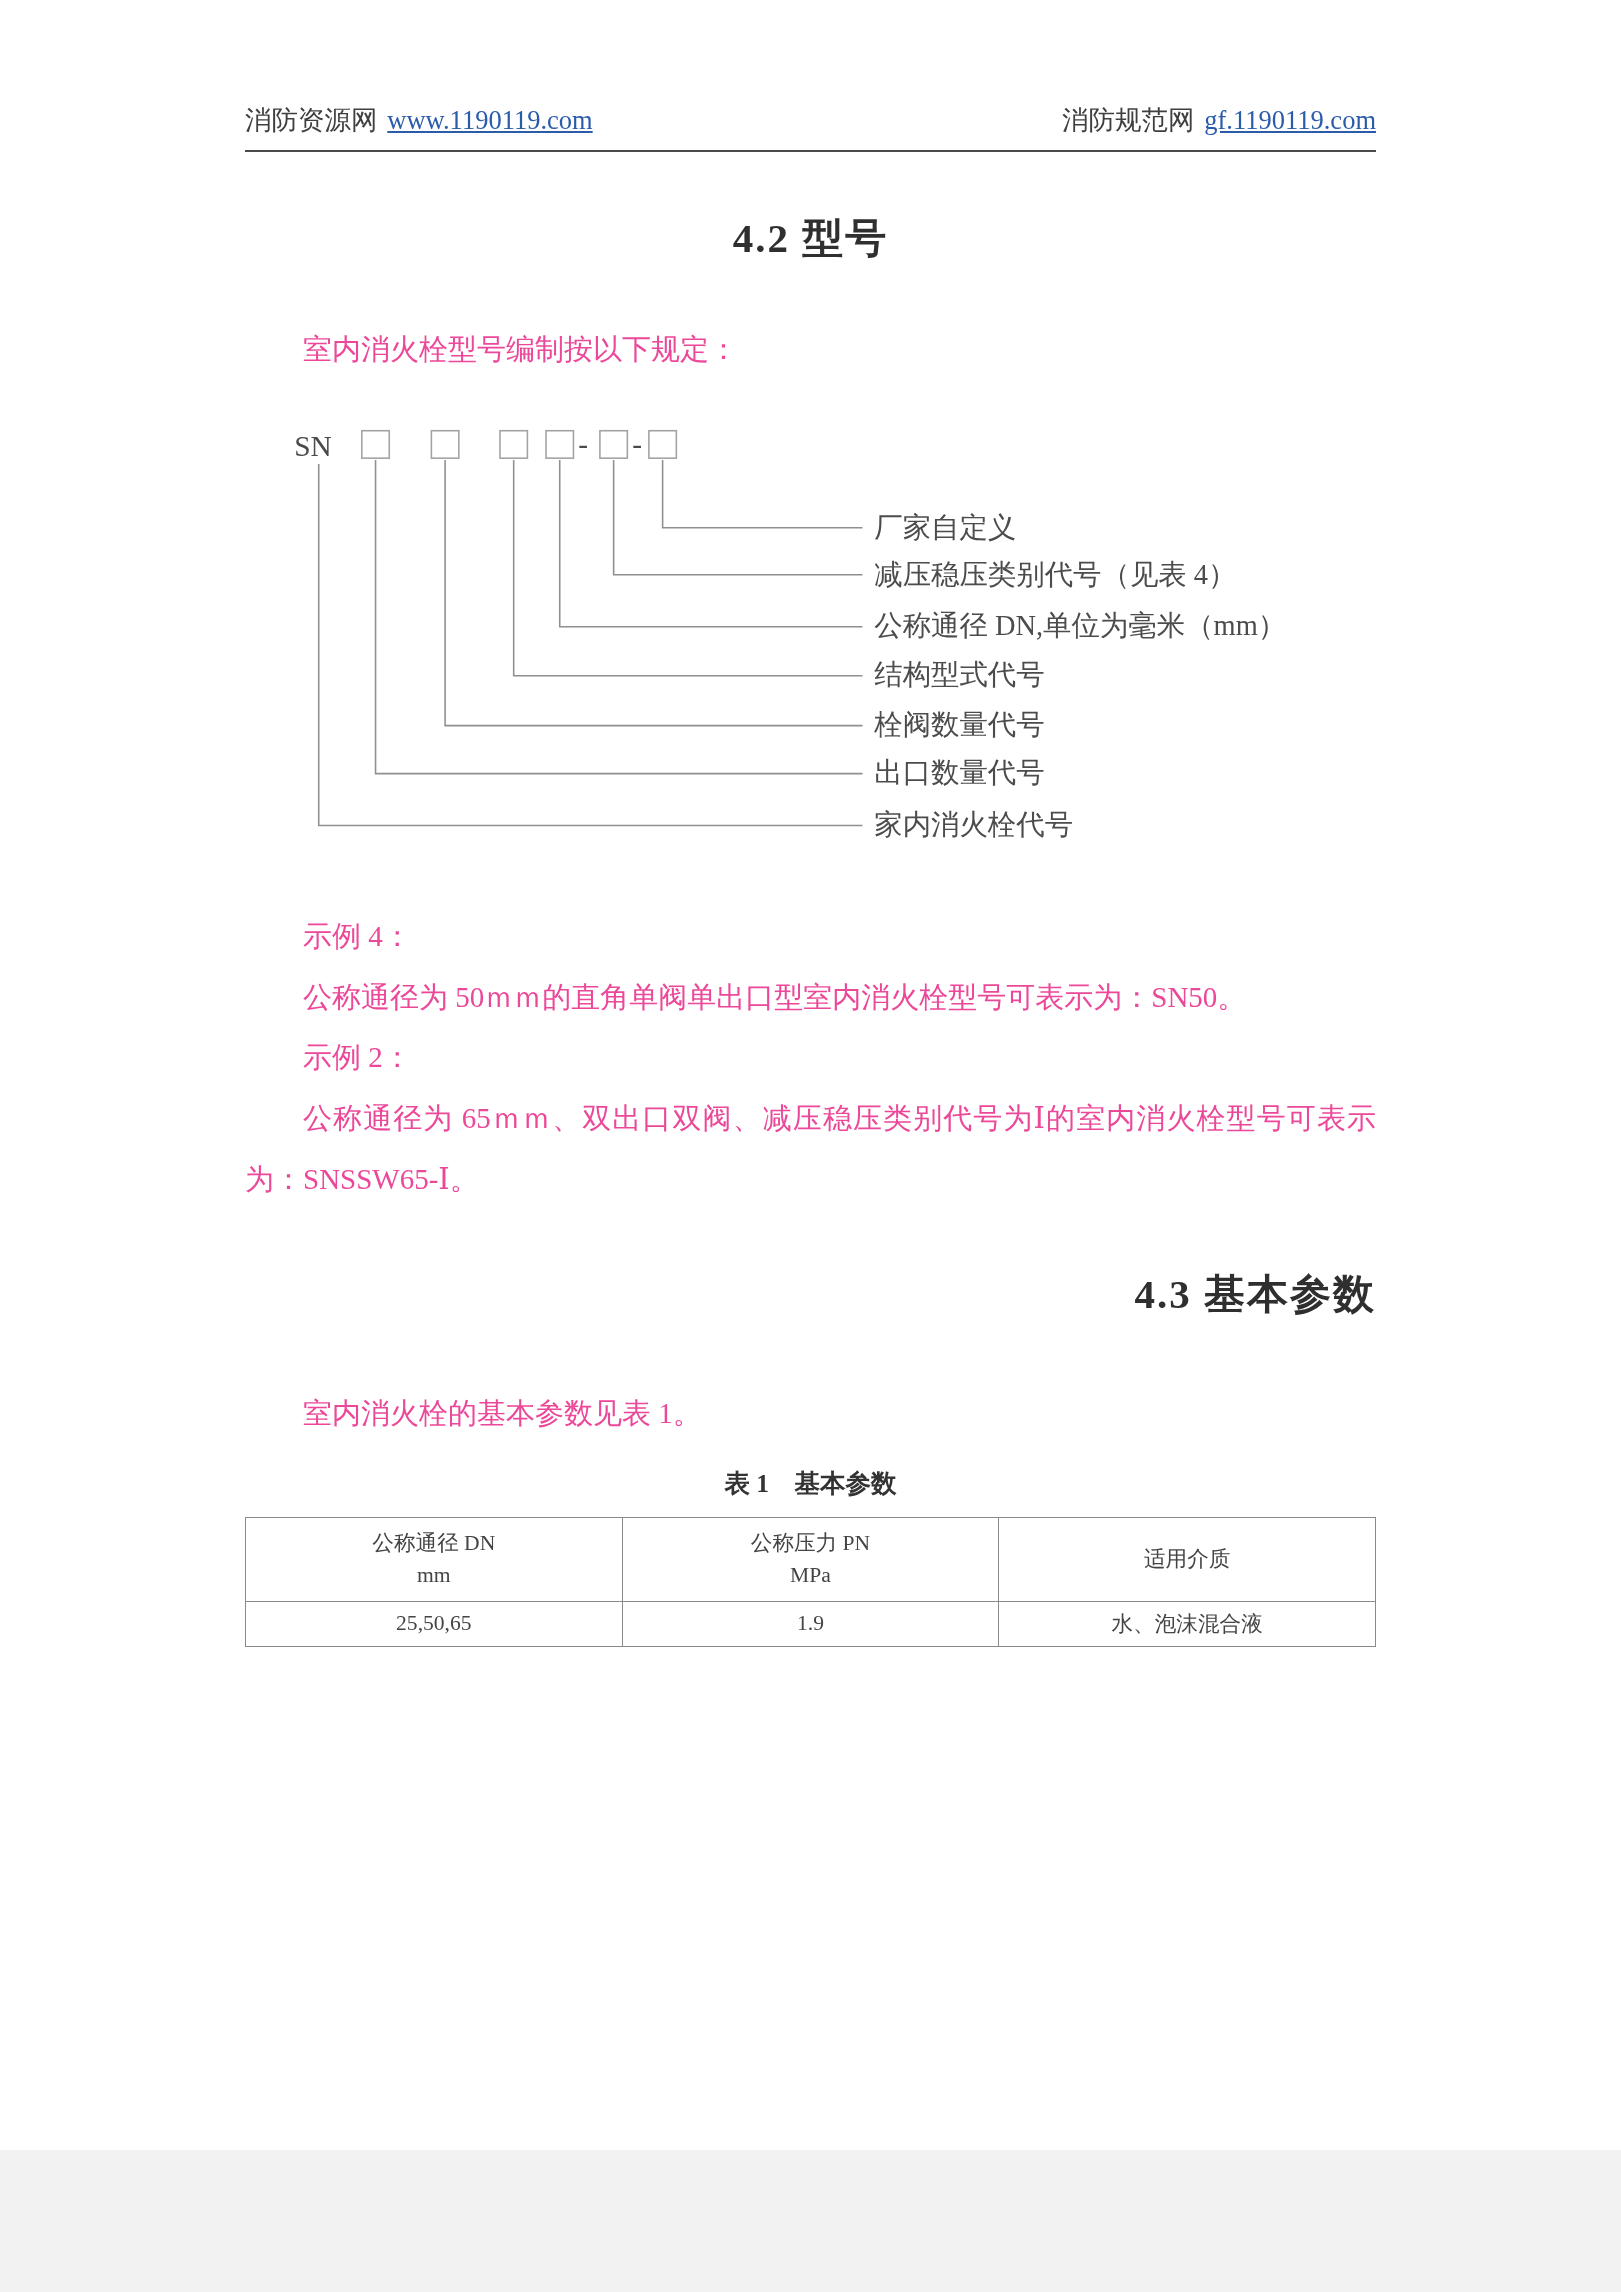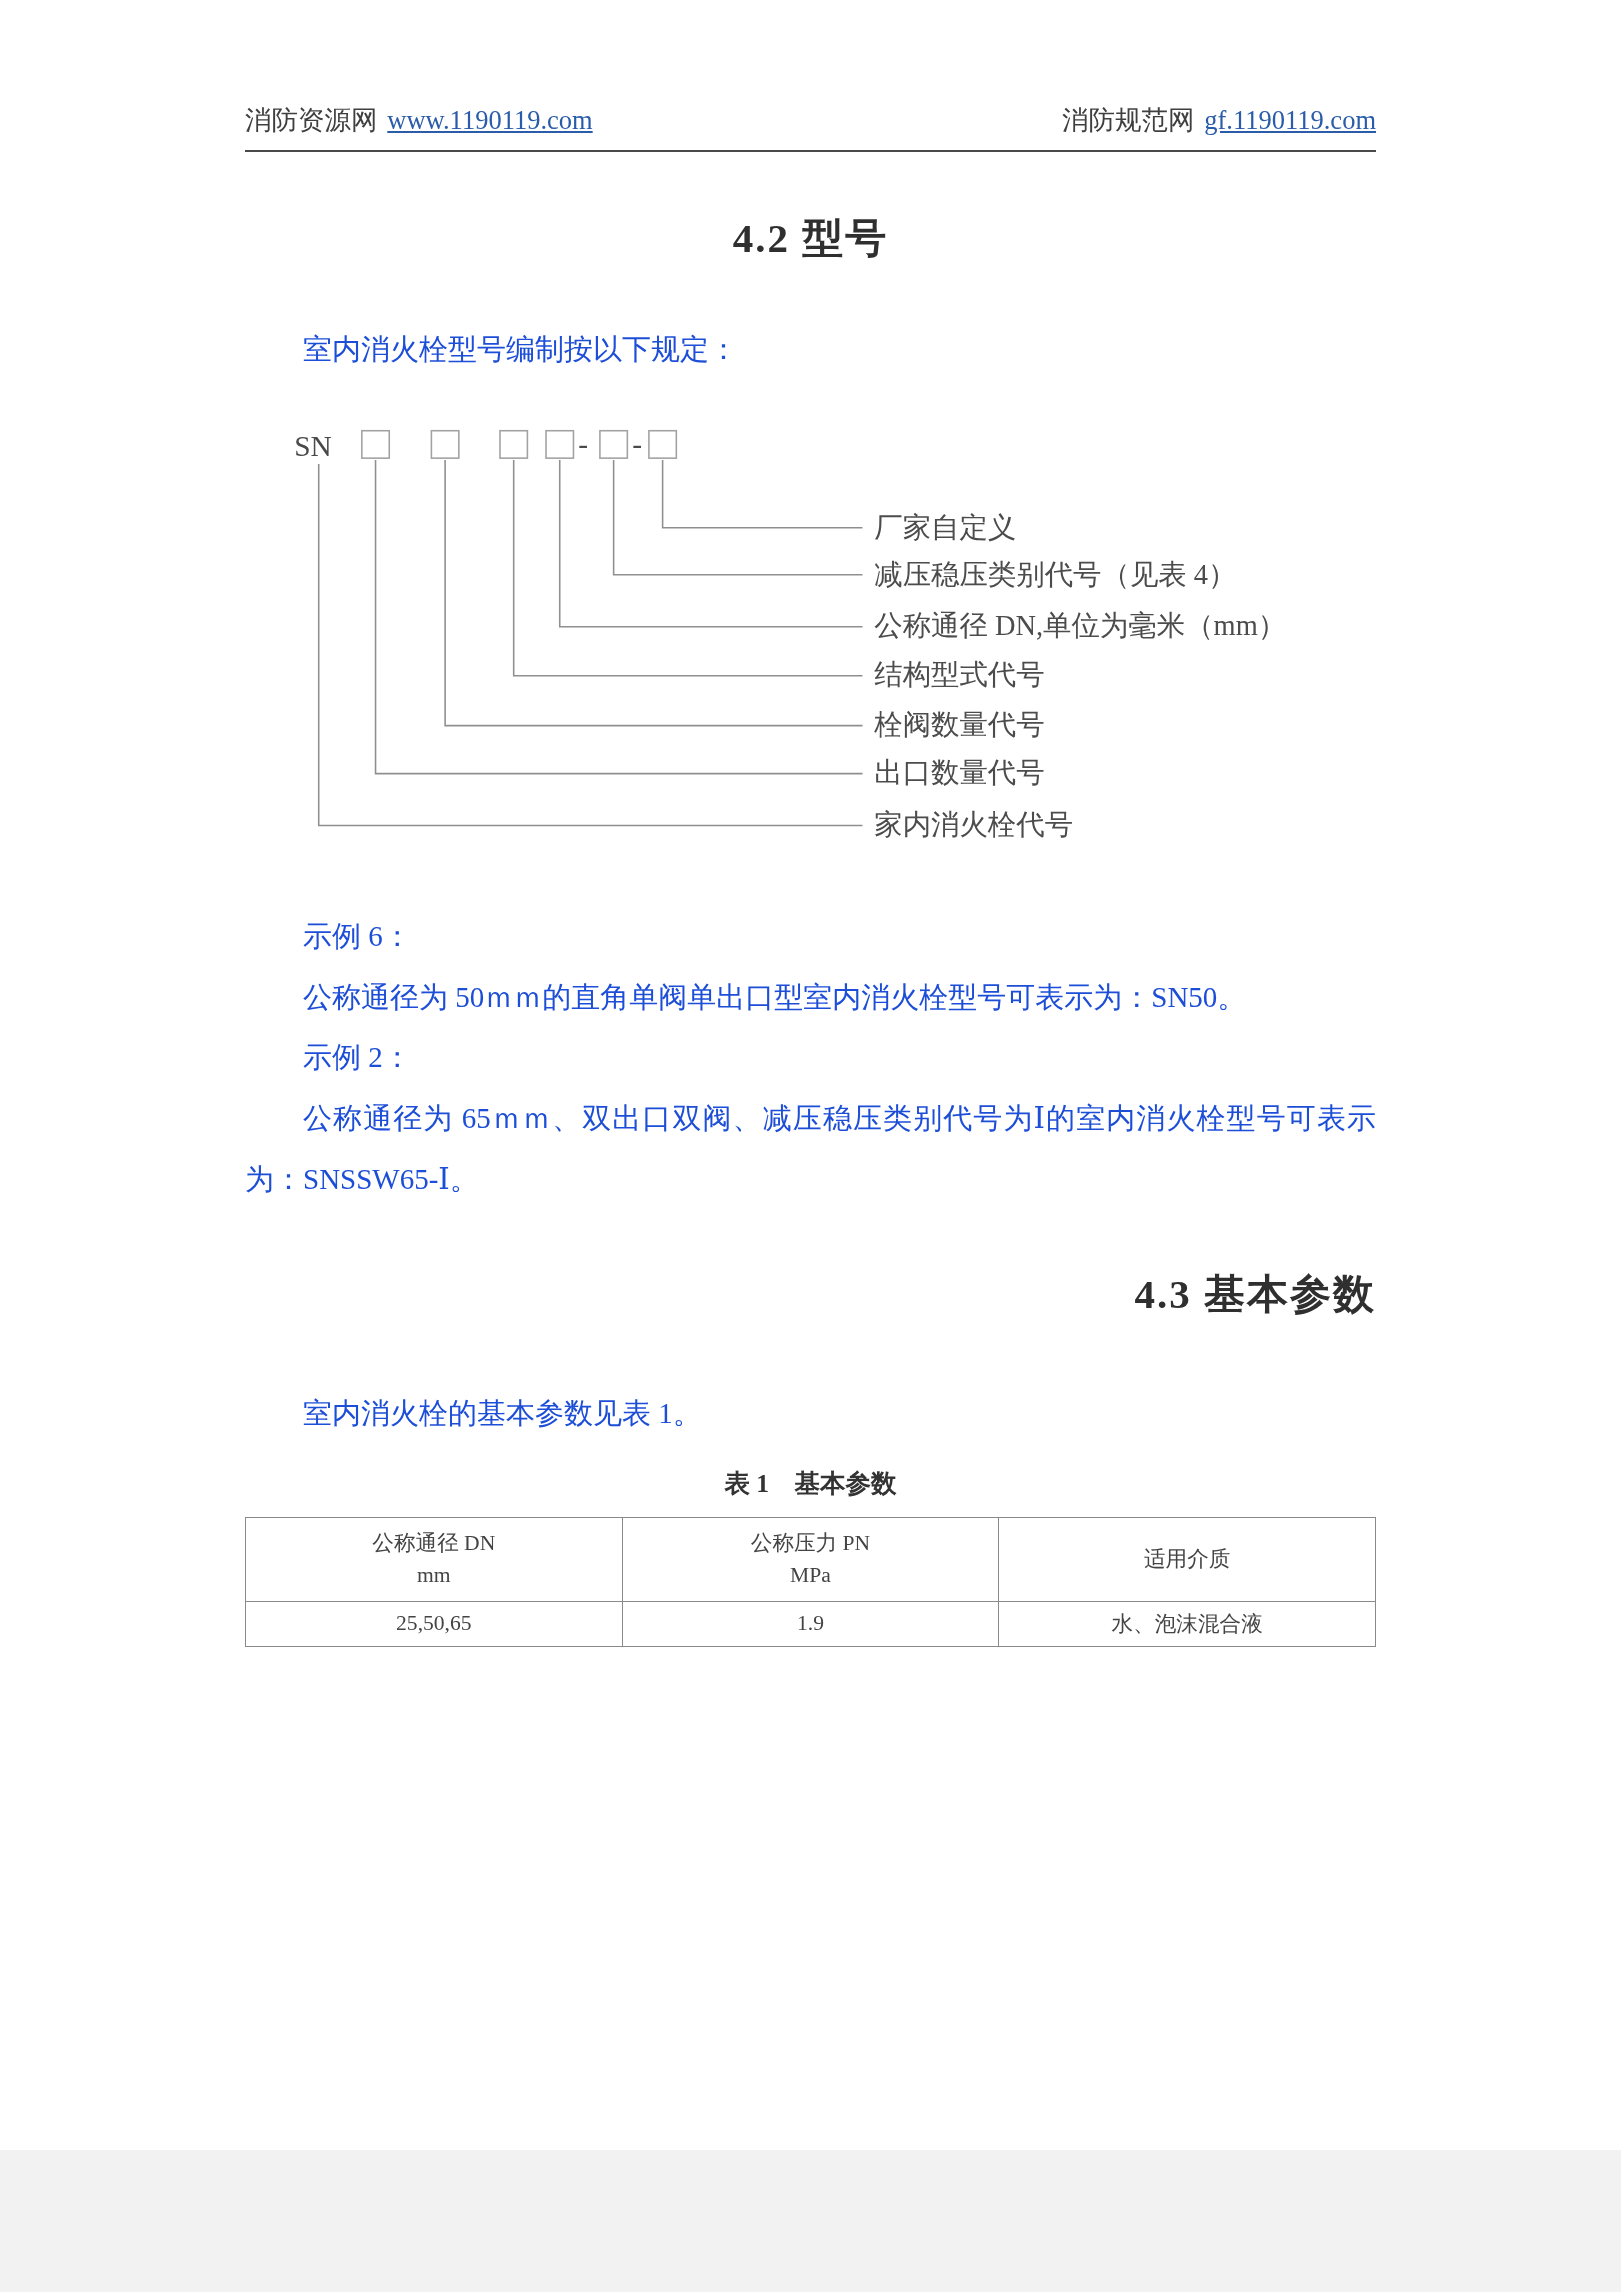--- a/index.html
+++ b/index.html
@@ -47,21 +47,21 @@
     color: #2f2f2f;
     letter-spacing: 2px;
   }
   h1.sec-title-43 { margin-top: 57px; text-align: right; }
   
   p.body-p {
     margin: 0;
     font-size: 29px;
     line-height: 2.1;
     text-align: justify;
-    color: #1d4ed8;
+    color: #ec4899;
   }
   .indent { text-indent: 2em; }
   p.intro-42 { margin-top: 53px; }
   p.ex1-title { margin-top: 53px; }
   p.intro-43 { margin-top: 61px; }
   
   figure.diagram { margin: 37px 0 0 0; padding: 0; }
   figure.diagram svg { overflow: visible; display: block; }
   .diag-line { stroke: #8f8f8f; stroke-width: 1.6; fill: none; }
   .diag-box { stroke: #a2a2a2; stroke-width: 1.6; fill: none; }
@@ -137,21 +137,21 @@
       <text class="diag-label" x="642" y="122">厂家自定义</text>
       <text class="diag-label" x="642" y="170">减压稳压类别代号（见表 4）</text>
       <text class="diag-label" x="642" y="223">公称通径 DN,单位为毫米（mm）</text>
       <text class="diag-label" x="642" y="273">结构型式代号</text>
       <text class="diag-label" x="642" y="324">栓阀数量代号</text>
       <text class="diag-label" x="642" y="373">出口数量代号</text>
       <text class="diag-label" x="642" y="426">家内消火栓代号</text>
     </svg>
   </figure>
 
-  <p class="body-p indent ex1-title">示例 6：</p>
+  <p class="body-p indent ex1-title">示例 4：</p>
   <p class="body-p indent">公称通径为 50ｍｍ的直角单阀单出口型室内消火栓型号可表示为：SN50。</p>
   <p class="body-p indent">示例 2：</p>
   <p class="body-p indent">公称通径为 65ｍｍ、双出口双阀、减压稳压类别代号为Ⅰ的室内消火栓型号可表示为：SNSSW65-Ⅰ。</p>
 
   <h1 class="sec-title sec-title-43">4.3 基本参数</h1>
 
   <p class="body-p indent intro-43">室内消火栓的基本参数见表 1。</p>
 
   <div class="table-caption">表 1　基本参数</div>
 

